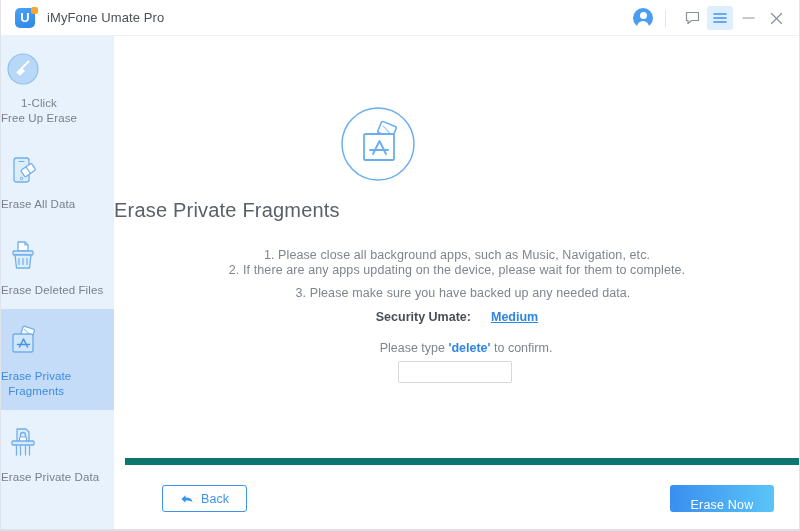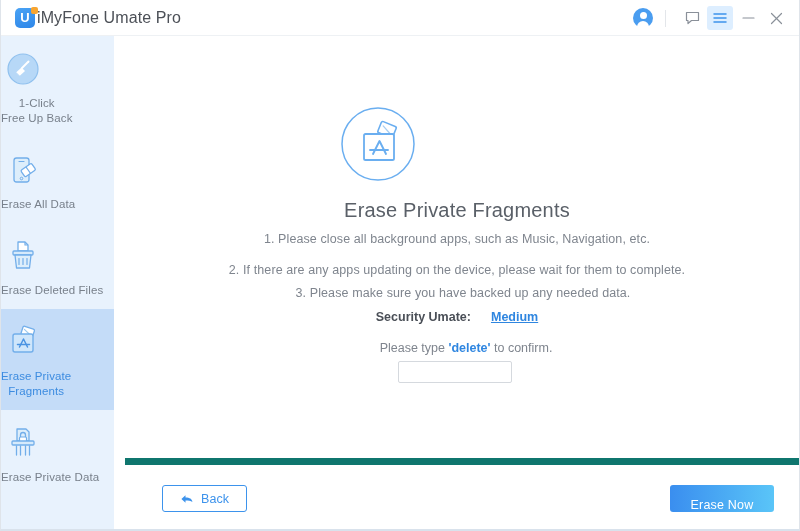--- a/index.html
+++ b/index.html
@@ -43,21 +43,22 @@
     color: #ffffff; font-size: 13px; font-weight: bold;
     line-height: 20px; text-align: center;
     letter-spacing: 0;
   }
   .logo-dot {
     position: absolute; right: -1px; top: 0px;
     width: 7px; height: 7px; border-radius: 2px;
     background: #f7a531;
   }
   #app-title {
-    font-size: 16px; color: #4c5057; letter-spacing: .1px;
+    margin-left: 10px;
+    font-size: 13px; color: #4c5057; letter-spacing: .1px;
   }
   #win-controls {
     position: absolute; right: 0; top: 0; height: 36px;
     display: flex; align-items: center;
   }
   .avatar-btn {
     width: 20px; height: 20px; border-radius: 50%;
     background: #4a9df0; position: relative;
     margin-right: 12px;
   }
@@ -110,30 +111,29 @@
     position: absolute; left: 113px; top: 36px;
     width: 686px; height: 422px;
     background: #ffffff;
   }
   #hero-icon {
     position: absolute; left: 226px; top: 70px;
     width: 76px; height: 76px;
   }
   #page-heading {
     position: absolute; left: 0; top: 163px; width: 686px;
-    text-align: center;
     font-size: 20px; color: #5a6068; font-weight: normal;
     letter-spacing: .2px;
   }
   .instruction {
     position: absolute; left: 0; width: 686px;
     text-align: center;
     font-size: 12.5px; color: #7f858e; letter-spacing: .1px;
   }
-  #ins-0 { top: 196px; }
+  #ins-0 { top: 212px; }
   #ins-1 { top: 227px; }
   #ins-2 { top: 250px; padding-left: 12px; }
 
   #sec-row {
     position: absolute; left: 0; top: 274px; width: 686px;
     text-align: center; font-size: 12.5px;
   }
   #sec-label { color: #4a4f57; font-weight: bold; }
   #sec-value {
     color: #2f86e0; font-weight: bold; text-decoration: underline;
@@ -240,21 +240,21 @@
       <div class="side-icon">
         <svg width="44" height="44" viewBox="0 0 44 44">
           <circle cx="22" cy="22" r="15" fill="#b7d8f7" stroke="#8fc0ee" stroke-width="1.2"></circle>
           <path d="M27.5 14.5l-6.5 6.5" stroke="#ffffff" stroke-width="2" stroke-linecap="round"></path>
           <path d="M20.5 20.5l3.5 3.5-5.5 5-3.5-3.5z" fill="#ffffff"></path>
           <path d="M15 25.5l3.5 3.5" stroke="#b7d8f7" stroke-width="1" stroke-linecap="round"></path>
         </svg>
       </div>
       <div class="side-label">
         <span>1-Click</span><br>
-        <span>Free Up Back</span>
+        <span>Free Up Erase</span>
       </div>
     </div>
 
     <div class="side-item">
       <div class="side-icon">
         <svg width="44" height="44" viewBox="0 0 44 44">
           <rect x="13" y="10" width="15" height="24" rx="2.5" fill="#ddeefb" stroke="#72aeea" stroke-width="1.3"></rect>
           <line x1="18" y1="13.5" x2="23" y2="13.5" stroke="#72aeea" stroke-width="1.1" stroke-linecap="round"></line>
           <circle cx="20.5" cy="30.5" r="1.3" fill="none" stroke="#72aeea" stroke-width="1"></circle>
           <g transform="rotate(-35 26 23)">

